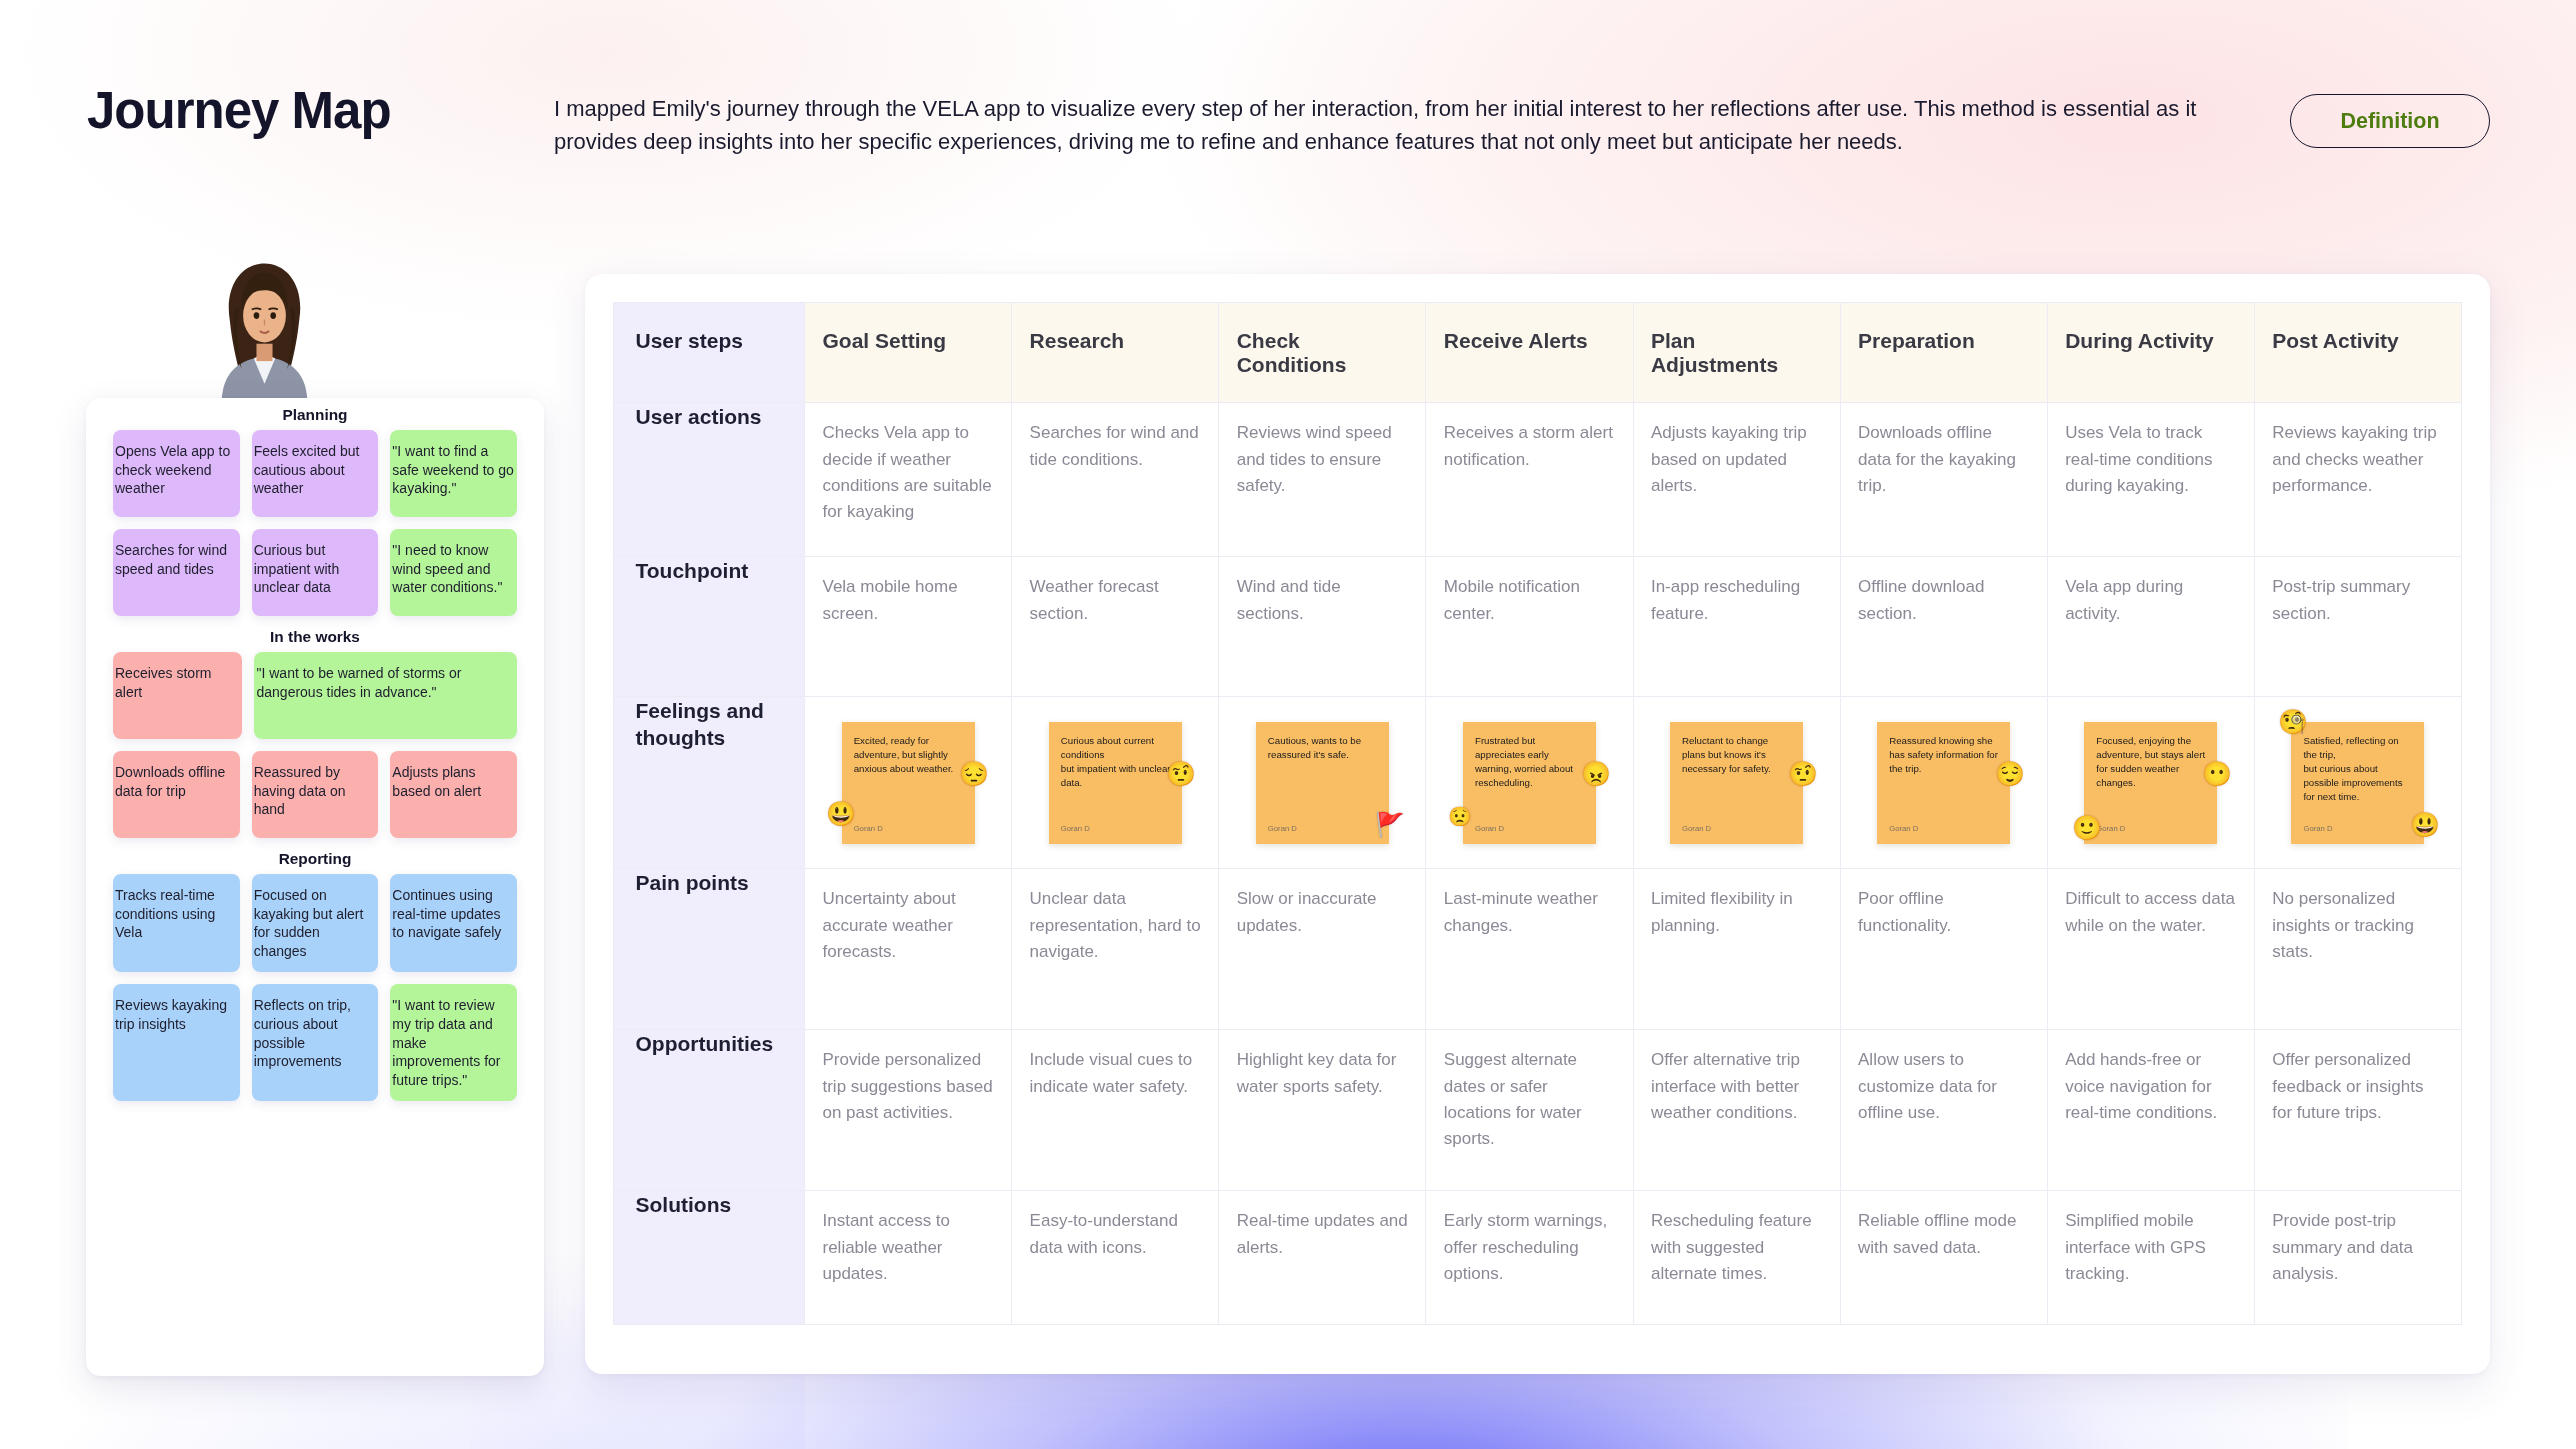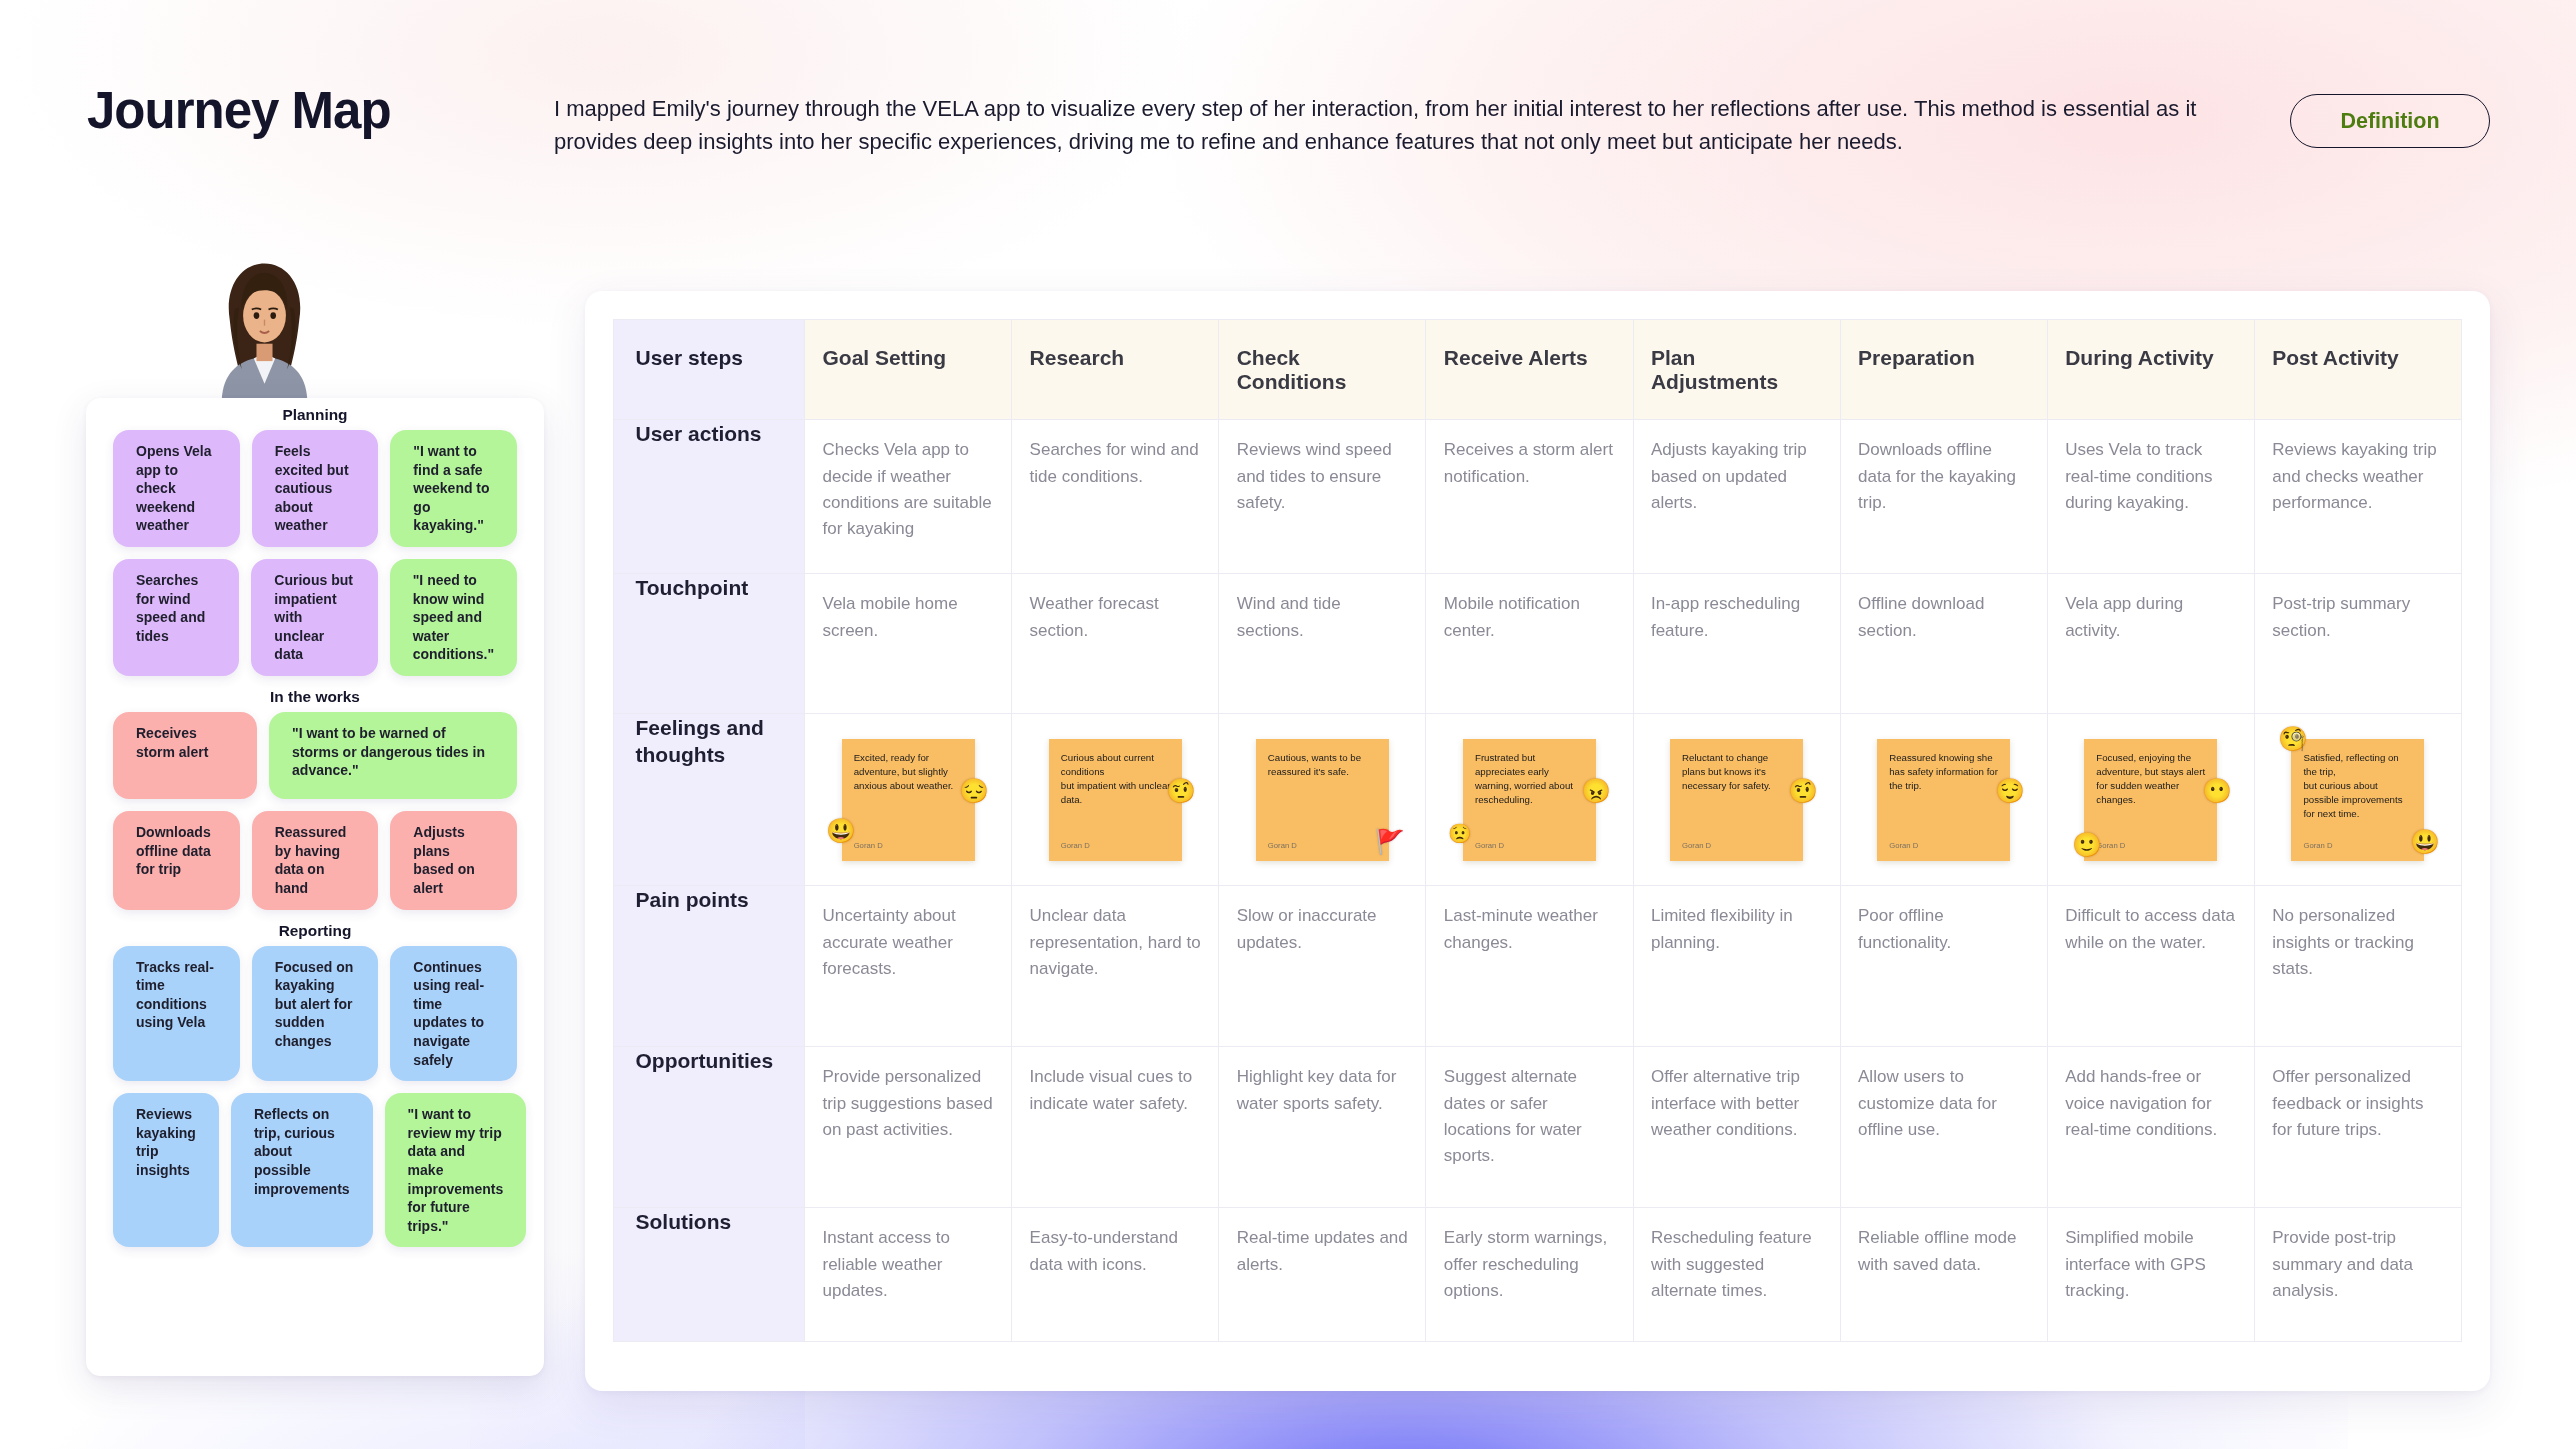--- a/index.html
+++ b/index.html
@@ -71,36 +71,36 @@
     width: 99px; height: 142px;
     overflow: hidden;
     border-radius: 0 0 0 0;
   }
   .group-label {
     text-align: center; font-size: 15.4px; font-weight: 700; color: #14142a;
     margin: 8px 0 6px 0;
   }
   .note-row { display: flex; gap: 12px; padding: 0 27px; margin-bottom: 12px; }
   .note {
-    flex: 1 1 0; min-height: 87px; border-radius: 16px;
-    padding: 12px 23px;
-    font-size: 14px; font-weight: 700; line-height: 1.33;
+    flex: 1 1 0; min-height: 87px; border-radius: 8px;
+    padding: 12px 2px;
+    font-size: 14px; font-weight: 400; line-height: 1.33;
     color: #1e1e2d;
     box-shadow: 0 3.4px 9.4px rgba(80,60,120,0.10);
     display: flex; align-items: flex-start;
   }
   .note.purple { background: #ddb8fb; }
   .note.green  { background: #b4f59a; }
   .note.red    { background: #fbb0ae; }
   .note.blue   { background: #a9d2fa; }
   .note.wide2  { flex: 2.06 1 0; }
 
   
   #journey-card {
-    position: absolute; left: 585px; top: 291px;
+    position: absolute; left: 585px; top: 274px;
     width: 1905px; height: 1100px;
     background: #ffffff; border-radius: 17.4px;
     box-shadow: 0 13.4px 40px rgba(80,60,130,0.10), 0 1.3px 6.7px rgba(80,60,130,0.05);
   }
   #journey-table {
     position: absolute; left: 28px; top: 28px;
     width: 1849px; border-collapse: collapse;
     table-layout: fixed;
   }
   #journey-table col.rowhead { width: 191px; }

